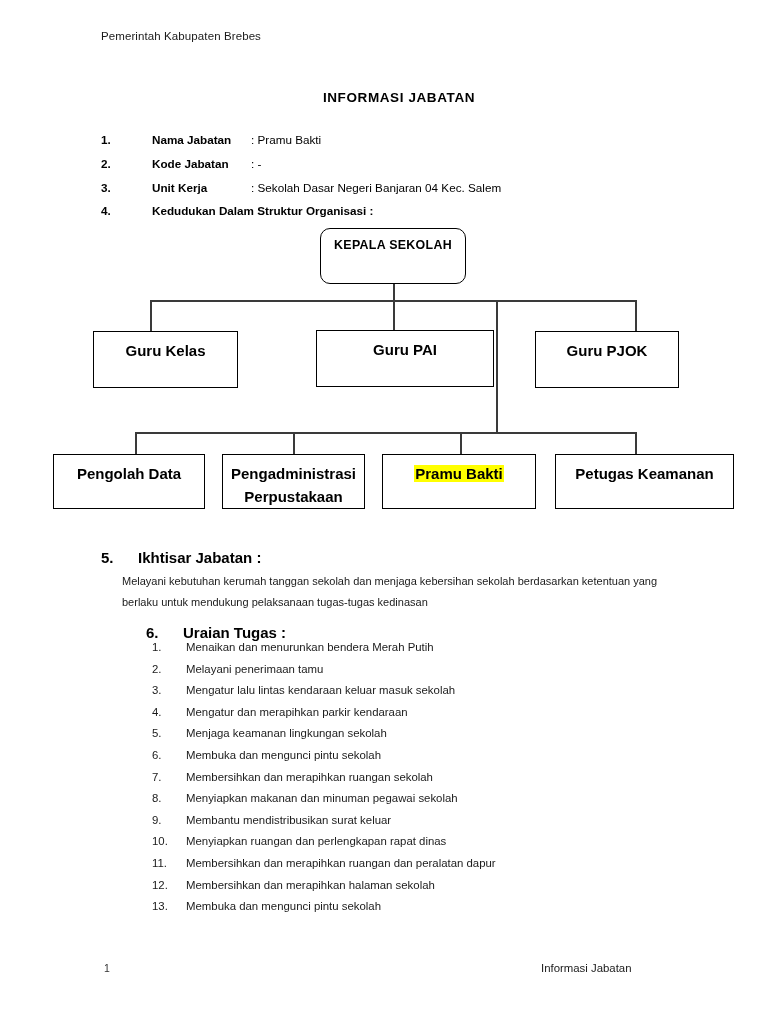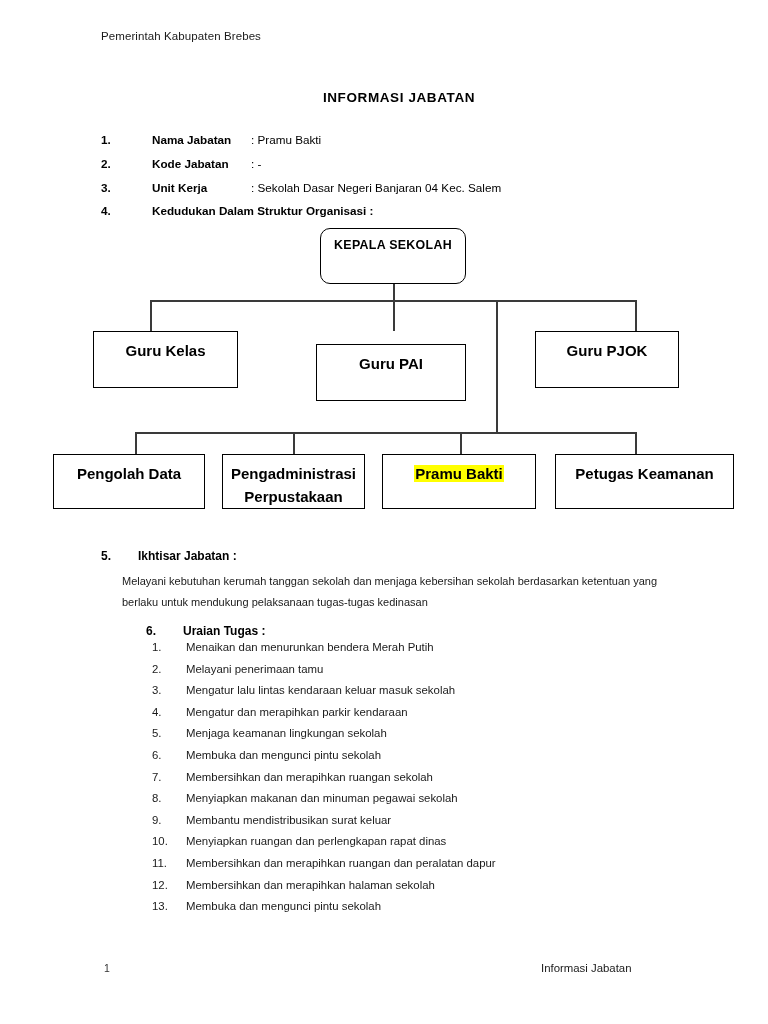--- a/index.html
+++ b/index.html
@@ -93,21 +93,21 @@
   }
   .conn {
     position: absolute;
     background: #3a3a3a;
   }
 
   
   .section-row {
     position: absolute;
     left: 101px;
-    font-size: 12px;
+    font-size: 15px;
     font-weight: bold;
     white-space: nowrap;
   }
   .section-num {
     display: inline-block;
     width: 37px;
   }
   #sec5 { top: 549px; }
   #sec6 { top: 624px; padding-left: 45px; }
 
@@ -199,21 +199,21 @@
 
     <div class="conn" style="left:150px; top:300px; width:1.7px; height:31px;"></div>
     <div class="conn" style="left:393px; top:300px; width:1.7px; height:31px;"></div>
     <div class="conn" style="left:635px; top:300px; width:1.7px; height:31px;"></div>
 
     <div class="conn" style="left:496px; top:300px; width:1.7px; height:133px;"></div>
 
     <div class="node" style="left:93px; top:331px; width:145px; height:57px;">
       <span>Guru Kelas</span>
     </div>
-    <div class="node" style="left:316px; top:344px; width:150px; height:57px;">
+    <div class="node" style="left:316px; top:330px; width:178px; height:57px;">
       <span>Guru PAI</span>
     </div>
     <div class="node" style="left:535px; top:331px; width:144px; height:57px;">
       <span>Guru PJOK</span>
     </div>
 
     <div class="conn" style="left:135px; top:432px; width:500px; height:1.7px;"></div>
 
     <div class="conn" style="left:135px; top:432px; width:1.7px; height:22px;"></div>
     <div class="conn" style="left:293px; top:432px; width:1.7px; height:22px;"></div>

